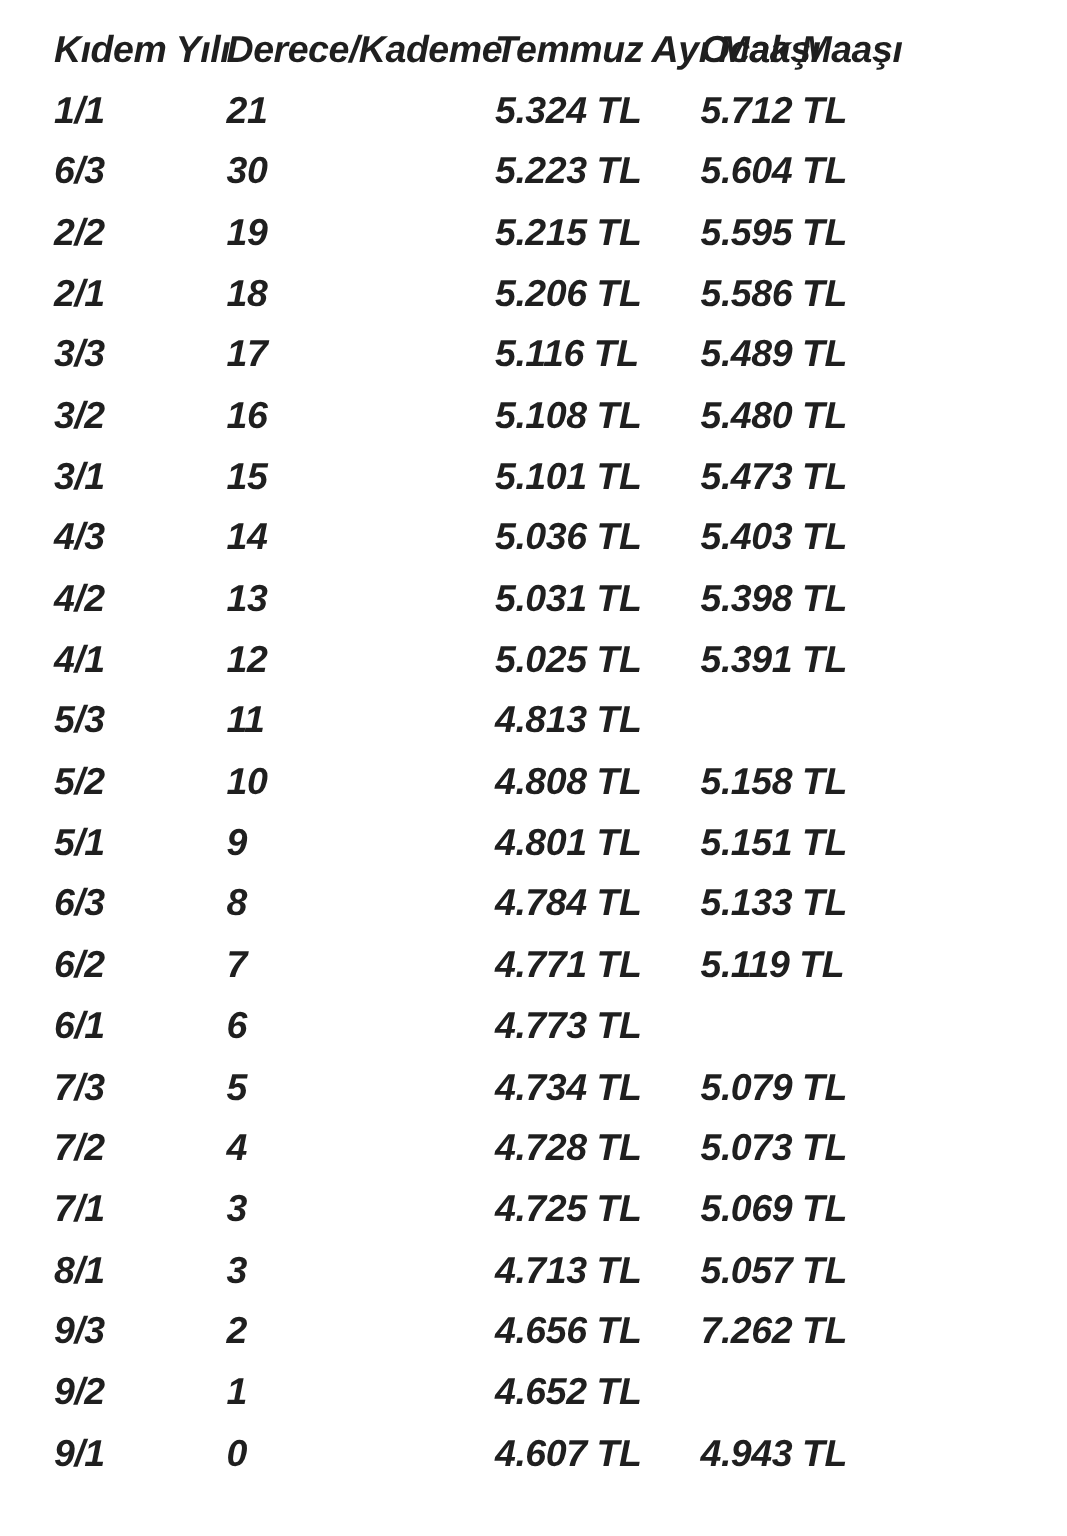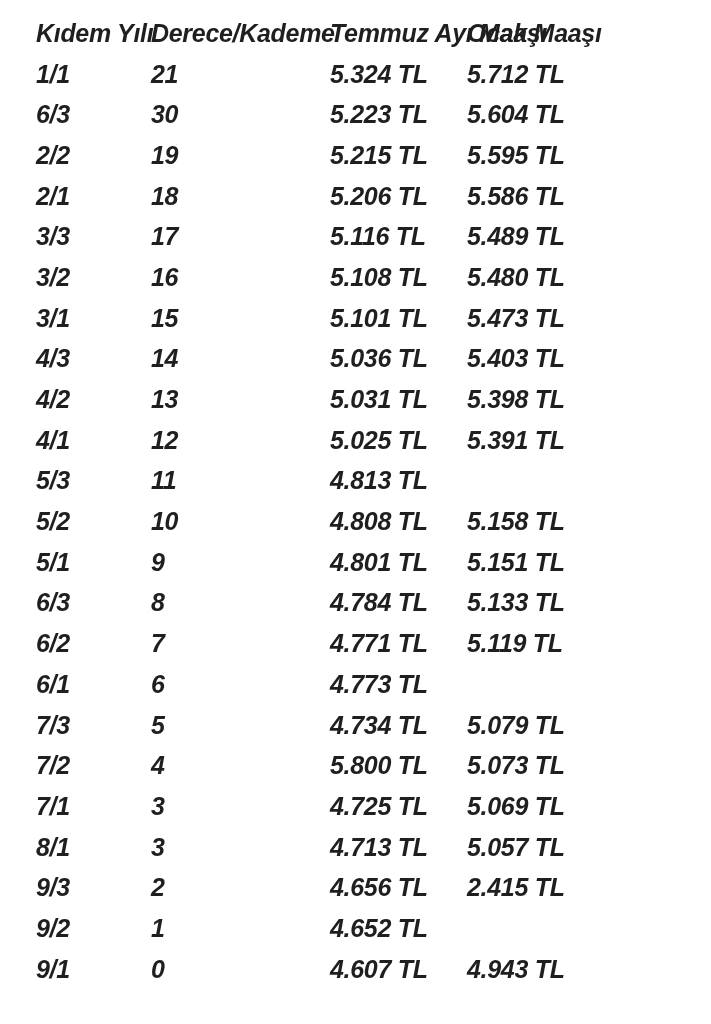--- a/index.html
+++ b/index.html
@@ -144,40 +144,40 @@
         </div>
         <div class="row">
           <div class="cell c0">7/3</div>
           <div class="cell c1">5</div>
           <div class="cell c2">4.734 TL</div>
           <div class="cell c3">5.079 TL</div>
         </div>
         <div class="row">
           <div class="cell c0">7/2</div>
           <div class="cell c1">4</div>
-          <div class="cell c2">5.800 TL</div>
+          <div class="cell c2">4.728 TL</div>
           <div class="cell c3">5.073 TL</div>
         </div>
         <div class="row">
           <div class="cell c0">7/1</div>
           <div class="cell c1">3</div>
           <div class="cell c2">4.725 TL</div>
           <div class="cell c3">5.069 TL</div>
         </div>
         <div class="row">
           <div class="cell c0">8/1</div>
           <div class="cell c1">3</div>
           <div class="cell c2">4.713 TL</div>
           <div class="cell c3">5.057 TL</div>
         </div>
         <div class="row">
           <div class="cell c0">9/3</div>
           <div class="cell c1">2</div>
           <div class="cell c2">4.656 TL</div>
-          <div class="cell c3">2.415 TL</div>
+          <div class="cell c3">7.262 TL</div>
         </div>
         <div class="row">
           <div class="cell c0">9/2</div>
           <div class="cell c1">1</div>
           <div class="cell c2">4.652 TL</div>
         </div>
         <div class="row">
           <div class="cell c0">9/1</div>
           <div class="cell c1">0</div>
           <div class="cell c2">4.607 TL</div>

